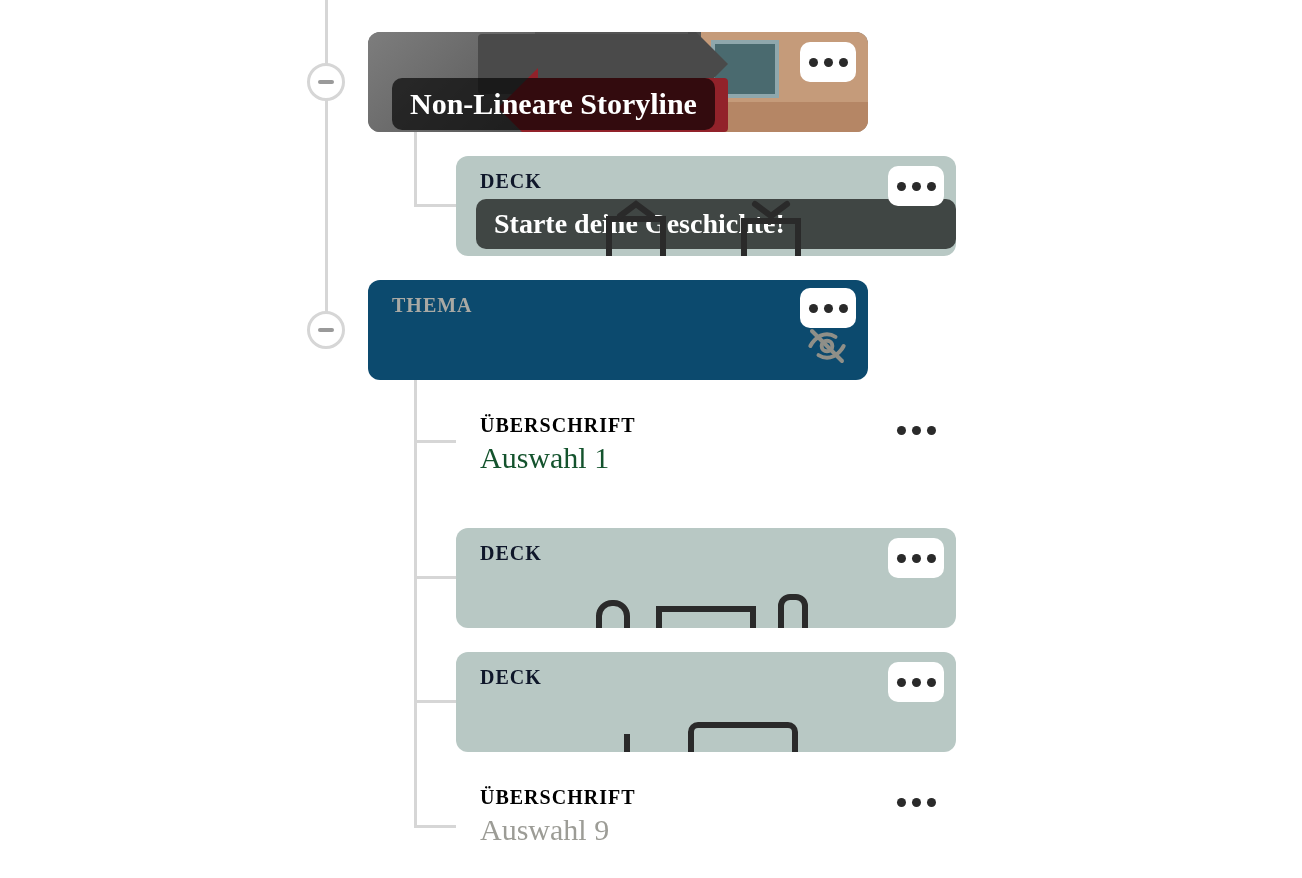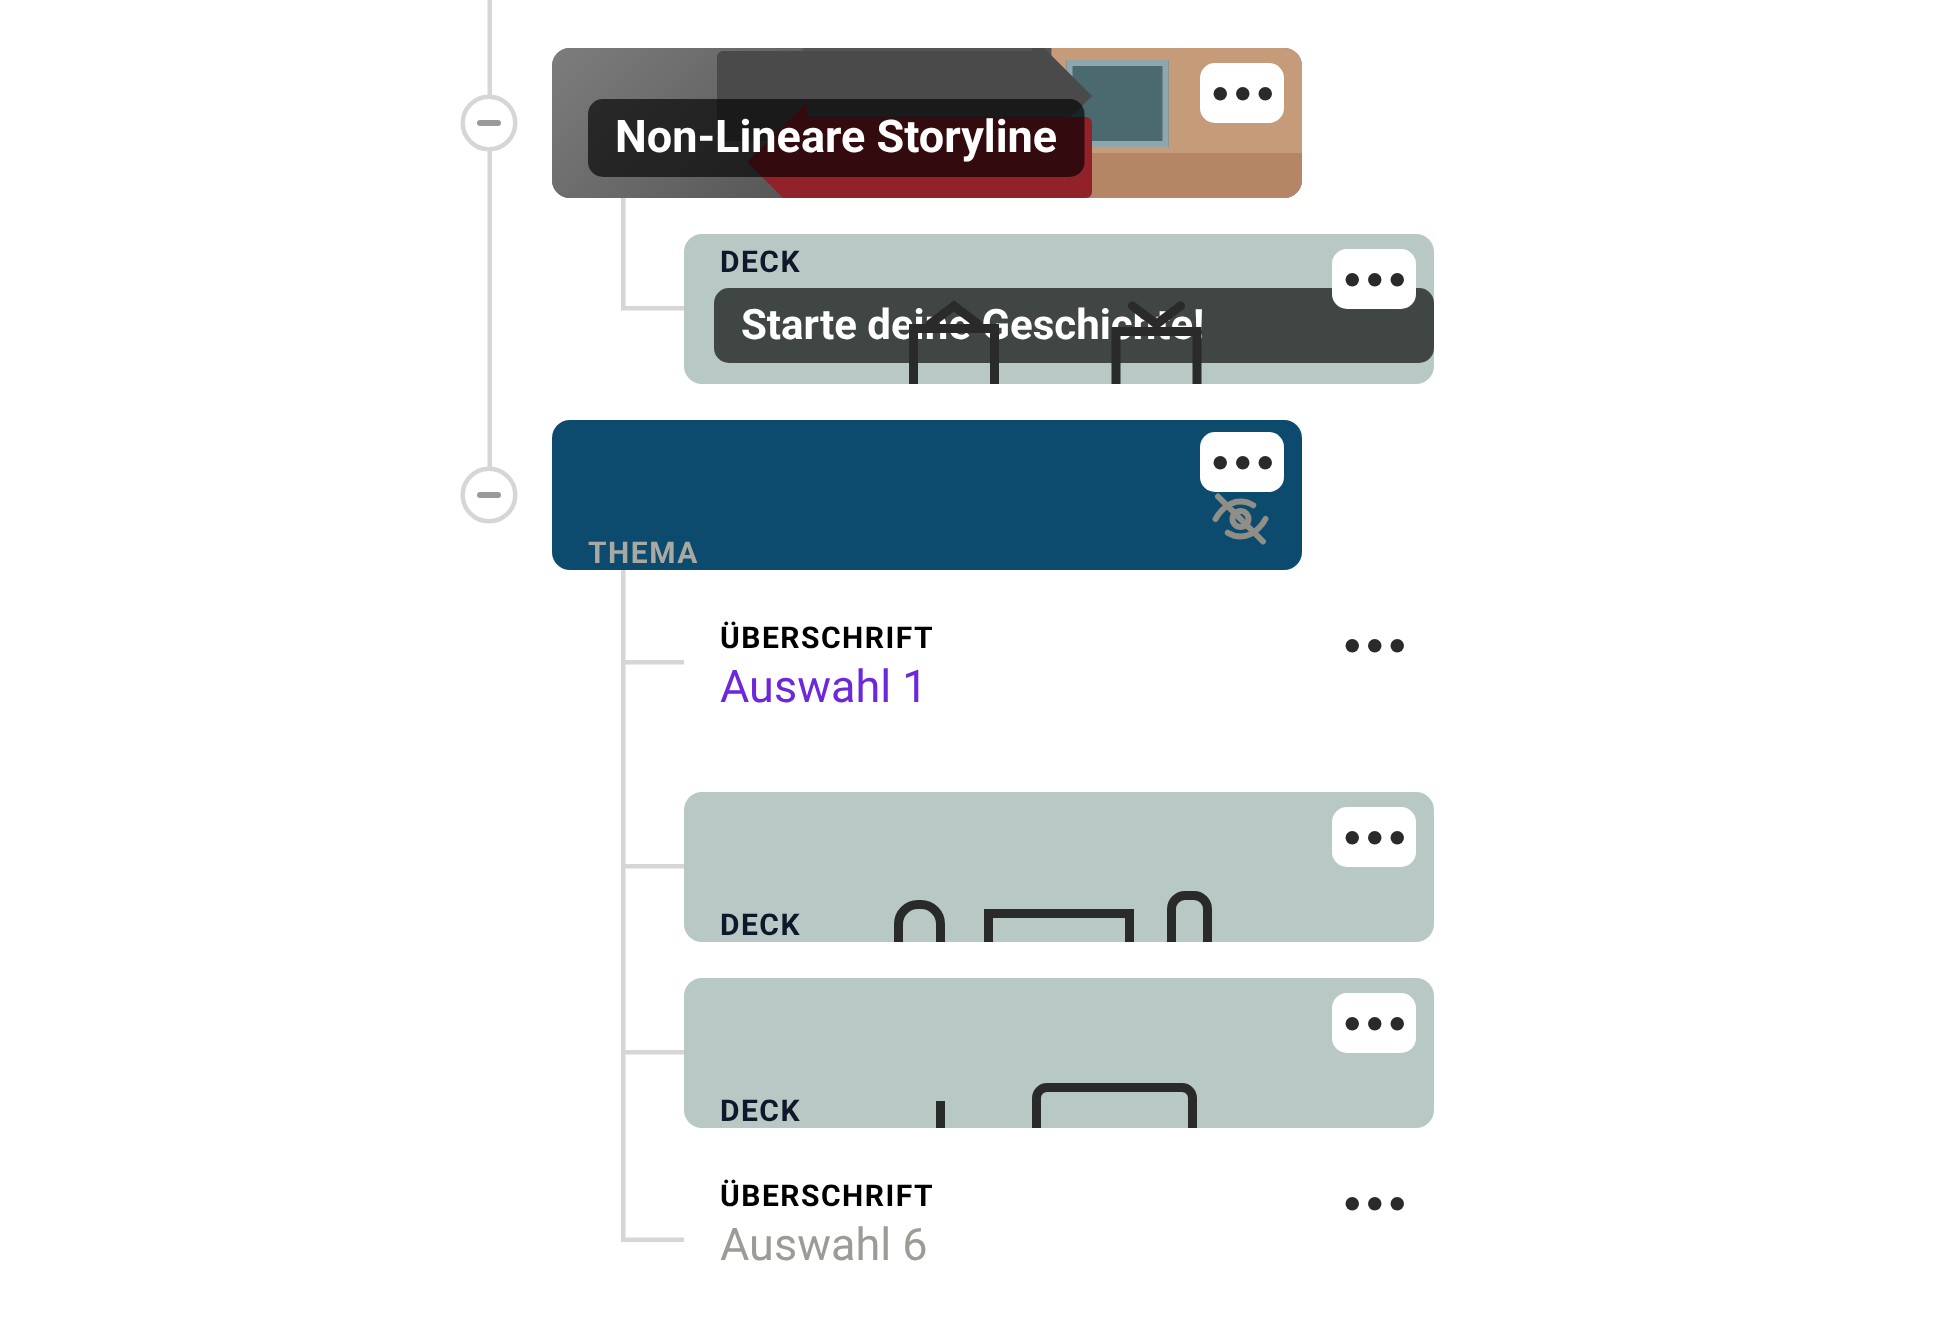--- a/index.html
+++ b/index.html
@@ -34,21 +34,22 @@
     border-radius: 2px;
   }
 
   
   .card {
     position: absolute;
     border-radius: 12px;
     overflow: hidden;
     display: flex;
     flex-direction: column;
-    justify-content: flex-end;
+    justify-content: flex-start;
+    font-family: Liberation Serif, serif;
   }
   .card1 {
     width: 500px; height: 100px;
     background: #6a6a6a;
   }
   .card1 .bg {
     position: absolute; inset: 0;
     display: flex;
   }
   .card1 .bg .pane {
@@ -127,21 +128,21 @@
     color: #ffffff;
     font-size: 28px;
   }
   .card1 .title.pill {
     font-size: 30px;
     margin-top: 46px;
   }
 
   .plain-title {
     font-size: 30px;
-    color: #6d28d9;
+    color: #14532d;
     padding: 4px 0 12px 24px;
     font-weight: 400;
   }
   .heading-card.dim .plain-title { color: #9c9c96; }
 
   .dots-btn {
     position: absolute;
     top: 10px; right: 12px;
     width: 56px; height: 40px;
     background: #ffffff;
@@ -275,21 +276,21 @@
         <span></span>
         <span></span>
         <span></span>
       </div>
   </div>
 
   <div class="hline" style="left:414px; top:825px; width:42px;"></div>
 
   <div class="card heading-card dim" style="left:456px; top:772px; width:500px; height:88px;">
     <div class="type-label">ÜBERSCHRIFT</div>
-    <div class="plain-title">Auswahl 6</div>
+    <div class="plain-title">Auswahl 9</div>
     <div class="dots-btn">
         <span></span>
         <span></span>
         <span></span>
       </div>
   </div>
 
 </div>
 
 </body></html>

